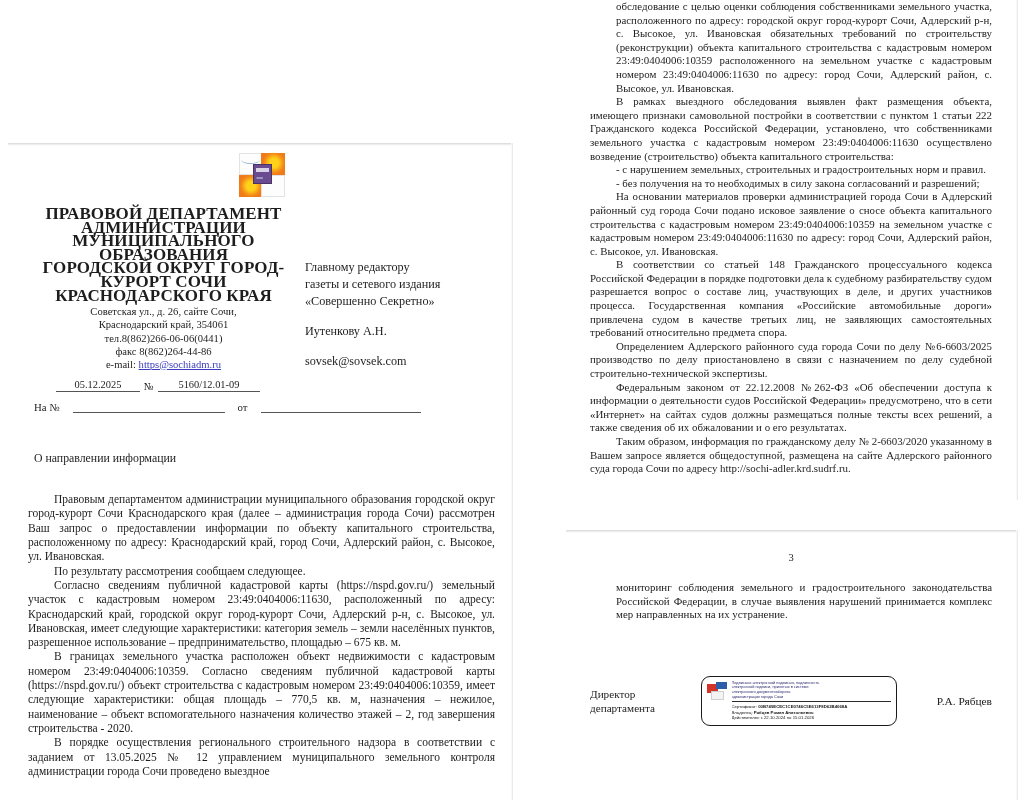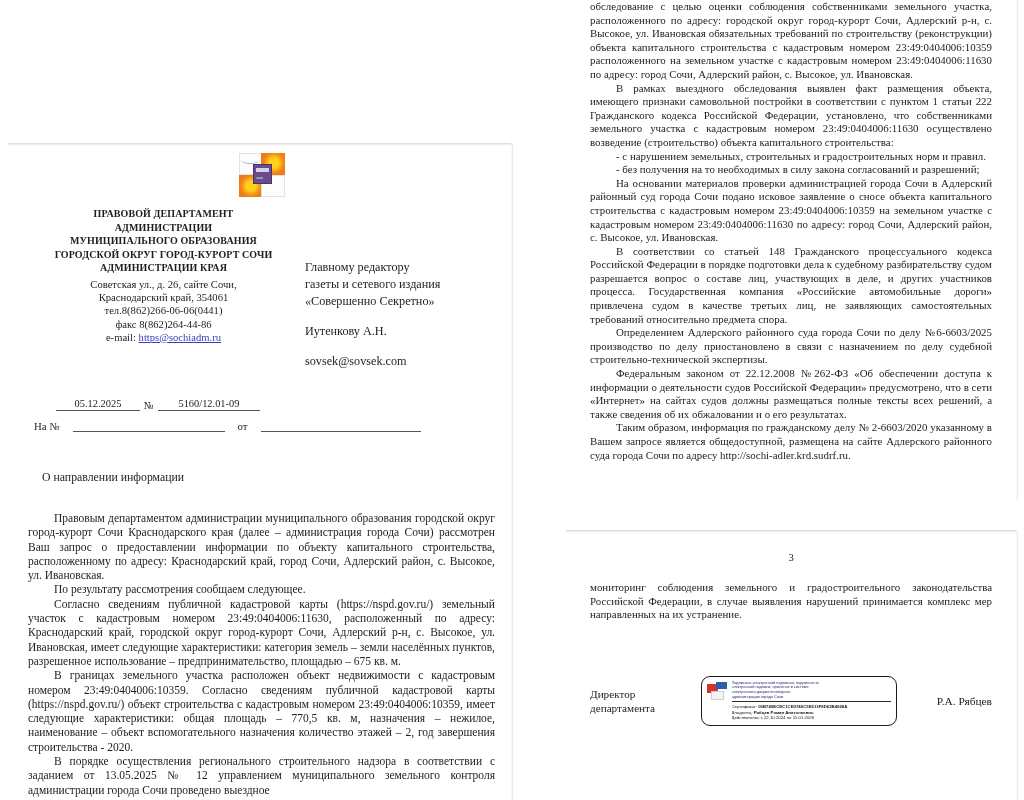--- a/index.html
+++ b/index.html
@@ -64,66 +64,66 @@
     position:absolute;left:2px;top:3px;width:19px;height:7px;
     border-bottom:1.2px solid #9ab8d8;border-radius:0 0 60% 60%;
   }
 
   .masthead{
     display:flex;align-items:flex-start;justify-content:space-between;
     margin-top:6px;
   }
   .org-block{ width:278px; text-align:center; }
   .org-title{
-    font-weight:bold;font-size:10px;line-height:13.6px;letter-spacing:.1px;
+    font-weight:bold;font-size:17px;line-height:13.6px;letter-spacing:.1px;
   }
   .org-contacts{
     font-size:10.6px;line-height:13.2px;margin-top:3px;
   }
   .org-contacts a,.mail-link{
     color:#3b3bbd;text-decoration:underline;
   }
   .addressee{
     width:195px;font-size:12.2px;line-height:17px;padding-top:52px;padding-left:6px;
   }
   .addr-gap{height:13px;}
 
   
   .regline{
-    margin-top:28px;margin-left:28px;
+    margin-top:8px;margin-left:28px;
     font-size:10.4px;display:flex;align-items:flex-end;gap:4px;
   }
   .ul{ border-bottom:.9px solid #555; display:inline-block; text-align:center; padding:0 3px 1px; }
   .ul.w1{ width:78px; }
   .ul.w2{ width:96px; }
   .regline2{
     margin-top:9px;margin-left:6px;
     font-size:10.8px;display:flex;align-items:flex-end;gap:13px;
   }
   .blank{ border-bottom:.9px solid #555;display:inline-block;height:11px; }
   .blank.b1{ width:152px; }
   .blank.b2{ width:160px; }
 
-  .subject{ margin-top:38px;margin-left:14px;font-size:11.8px; }
+  .subject{ margin-top:38px;margin-left:6px;font-size:11.8px; }
 
   .salute{ text-align:center;margin-top:24px;font-size:12.2px; }
 
   
   .body{ margin-top:26px; }
   #page2 .body, #page3 .body{ margin-top:0; }
   p.par{
     margin:0;
     text-align:justify;
     text-indent:26px;
     font-size:11.5px;
     line-height:14.3px;
     hyphens:none;
   }
   #page2 p.par, #page3 p.par{ font-size:10.9px;line-height:13.6px; }
-  p.cont{ text-indent:0; }
+  p.cont{ text-indent:0;margin-left:26px; }
   p.dash{ text-indent:26px; }
 
   .pageno{
     text-align:center;font-size:10.5px;margin-top:22px;margin-bottom:18px;
   }
 
   
   .sig-row{
     margin-top:54px;display:flex;align-items:center;justify-content:space-between;
     font-size:11.2px;
@@ -181,21 +181,21 @@
         </span>
       </div>
 
       <div class="masthead">
         <div class="org-block">
           <div class="org-title">
             <div>ПРАВОВОЙ ДЕПАРТАМЕНТ</div>
             <div>АДМИНИСТРАЦИИ</div>
             <div>МУНИЦИПАЛЬНОГО ОБРАЗОВАНИЯ</div>
             <div>ГОРОДСКОЙ ОКРУГ ГОРОД-КУРОРТ СОЧИ</div>
-            <div>АДМИНИСТРАЦИИ КРАЯ</div>
+            <div>КРАСНОДАРСКОГО КРАЯ</div>
           </div>
           <div class="org-contacts">
             <div>Советская ул., д. 26, сайте Сочи,</div>
             <div>Краснодарский край, 354061</div>
             <div>тел.8(862)266-06-06(0441)</div>
             <div>факс 8(862)264-44-86</div>
             <div>
               <span>e-mail:</span>
               <span class="mail-link">https@sochiadm.ru</span>
             </div>

